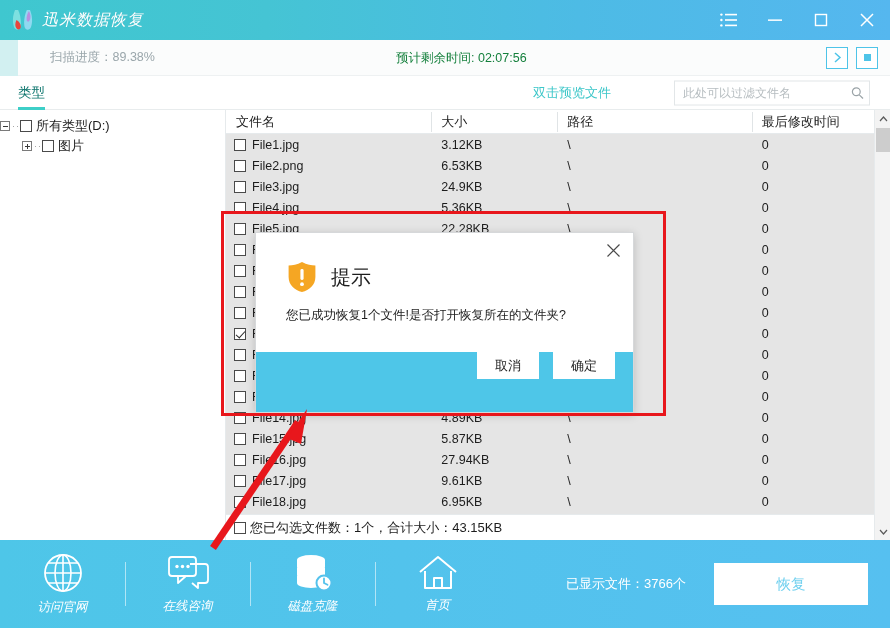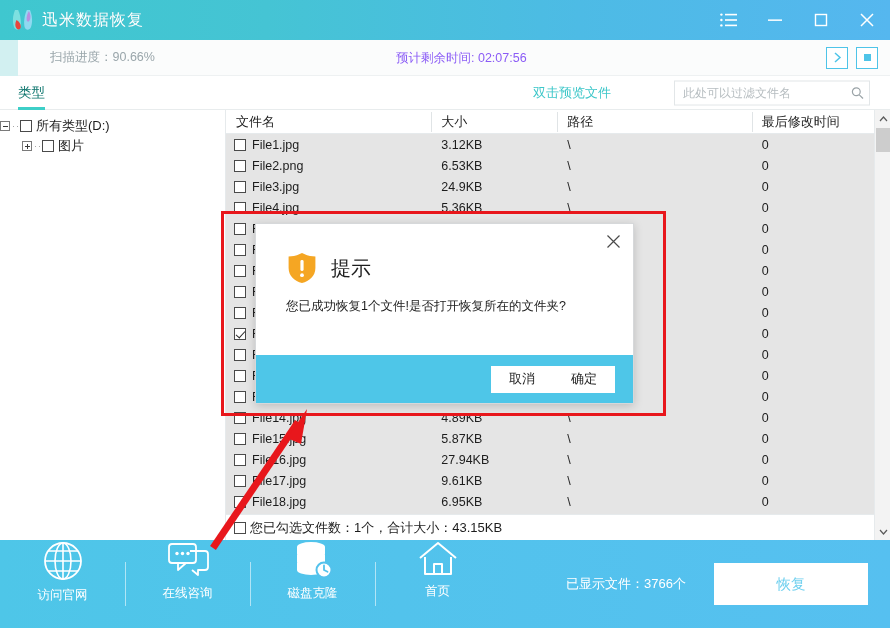--- a/index.html
+++ b/index.html
@@ -13,21 +13,21 @@
     position: relative;
     width: 890px; height: 628px;
     background: #ffffff;
     overflow: hidden;
   }
 
   
   .titlebar {
     position: absolute; left: 0; top: 0; width: 890px; height: 40px;
     background: linear-gradient(to right, #3fc7cf 0%, #45c4d4 30%, #4dbbe5 65%, #55b7ef 100%);
-    display: flex; align-items: center;
+    display: flex; align-items: center; font-style: italic;
   }
   .logo-wrap {
     width: 32px; height: 28px; margin-left: 8px; position: relative;
     display: flex; align-items: center; justify-content: center;
   }
   .logo-svg { display:block; }
   .app-title {
     color: #ffffff; font-size: 16px; letter-spacing: 1px;
     margin-left: 2px; text-shadow: 0 0 1px rgba(0,0,0,.08);
   }
@@ -48,21 +48,21 @@
   .progress-fill {
     position: absolute; left: 0; top: 0; width: 18px; height: 36px;
     background: #d2f0f1;
   }
   .scan-progress {
     position: relative; z-index: 2; margin-left: 50px;
     color: #9aa6ab; font-size: 12.5px; white-space: nowrap;
   }
   .eta {
     position: absolute; left: 396px; top: 50%; transform: translateY(-50%);
-    color: #8b5cf6; font-size: 12.5px; white-space: nowrap; z-index: 2;
+    color: #15803d; font-size: 12.5px; white-space: nowrap; z-index: 2;
   }
   .ctrl-btns {
     position: absolute; right: 12px; top: 50%; transform: translateY(-50%);
     display: flex; gap: 8px; z-index: 2;
   }
   .ctrl-btn {
     width: 22px; height: 22px; border: 1px solid #4ec4e8; background: #ffffff;
     display: flex; align-items: center; justify-content: center;
     color: #4ec4e8; cursor: pointer;
   }
@@ -182,56 +182,56 @@
   }
 
   
   .bottombar {
     position: absolute; left: 0; bottom: 0; width: 890px; height: 88px;
     background: linear-gradient(to right, #4ec6e8 0%, #52c3ec 45%, #56c0f0 100%);
     display: flex; align-items: center;
   }
   .bb-item {
     width: 125px; height: 88px; display: flex; flex-direction: column;
-    align-items: center; gap: 5px;
-    color: #ffffff; cursor: pointer; position: relative;
+    align-items: center; justify-content: center; gap: 5px;
+    color: #ffffff; cursor: pointer; position: relative; font-style: italic;
   }
   .bb-item + .bb-item::before {
     content: ""; position: absolute; left: 0; top: 22px; bottom: 22px; width: 1px;
     background: rgba(255,255,255,.55);
   }
   .bb-label { font-size: 12.5px; color: #ffffff; }
   .bb-icon svg { display: block; }
   .displayed-count {
     margin-left: 66px; color: #ffffff; font-size: 13px; white-space: nowrap;
   }
   .recover-btn {
     position: absolute; right: 22px; top: 50%; transform: translateY(-50%);
     width: 154px; height: 42px; background: #ffffff; color: #6fd0ef;
     display: flex; align-items: center; justify-content: center;
     font-size: 14.5px; cursor: pointer;
   }
 
   
   .dlg {
-    position: absolute; left: 255px; top: 223px; width: 379px; height: 181px;
+    position: absolute; left: 255px; top: 232px; width: 379px; height: 181px;
     background: #ffffff; border: 1px solid #d6d8da;
     box-shadow: 0 2px 9px rgba(0,0,0,.18); z-index: 40;
   }
   .dlg-close {
     position: absolute; right: 6px; top: 4px; width: 28px; height: 26px;
     display: flex; align-items: center; justify-content: center; color: #4a4a4a; cursor: pointer;
   }
   .dlg-head { display: flex; align-items: center; padding: 28px 0 0 31px; gap: 14px; }
   .warn-icon { width: 30px; height: 32px; flex: none; }
   .dlg-title { font-size: 20px; color: #1d1d1d; }
   .dlg-msg { padding: 14px 0 0 30px; font-size: 12.5px; color: #1d1d1d; }
   .dlg-footer {
-    position: absolute; left: 0; right: 0; bottom: 0; height: 48px;
-    background: #4ec6e8; display: flex; align-items: center; justify-content: flex-end; 
+    position: absolute; left: 0; right: 0; bottom: 0; height: 60px;
+    background: #4ec6e8; display: flex; justify-content: flex-end; gap: 14px;
     padding-right: 18px;
   }
   .dlg-btn {
     width: 62px; height: 27px; background: #ffffff; border: 1px solid #ffffff;
     color: #1d1d1d; font-size: 13px; display: flex; align-items: center; justify-content: center;
     cursor: pointer;
   }
 
   
   .anno-rect {
@@ -281,21 +281,21 @@
       <div class="win-btn" title="close">
         <svg width="18" height="18" viewBox="0 0 18 18">
             <path d="M3 3 L15 15 M15 3 L3 15" stroke="#fff" stroke-width="1.5" fill="none"></path>
           </svg>
       </div>
     </div>
   </div>
 
   <div class="progress-strip">
     <div class="progress-fill"></div>
-    <div class="scan-progress">扫描进度：90.66%</div>
+    <div class="scan-progress">扫描进度：89.38%</div>
     <div class="eta">预计剩余时间: 02:07:56</div>
     <div class="ctrl-btns">
       <div class="ctrl-btn">
         <svg width="9" height="11" viewBox="0 0 9 11">
             <path d="M2 1 L7 5.5 L2 10" stroke="#4ec4e8" stroke-width="1.5" fill="none"></path>
           </svg>
       </div>
       <div class="ctrl-btn">
         <span class="sq"></span>
       </div>

